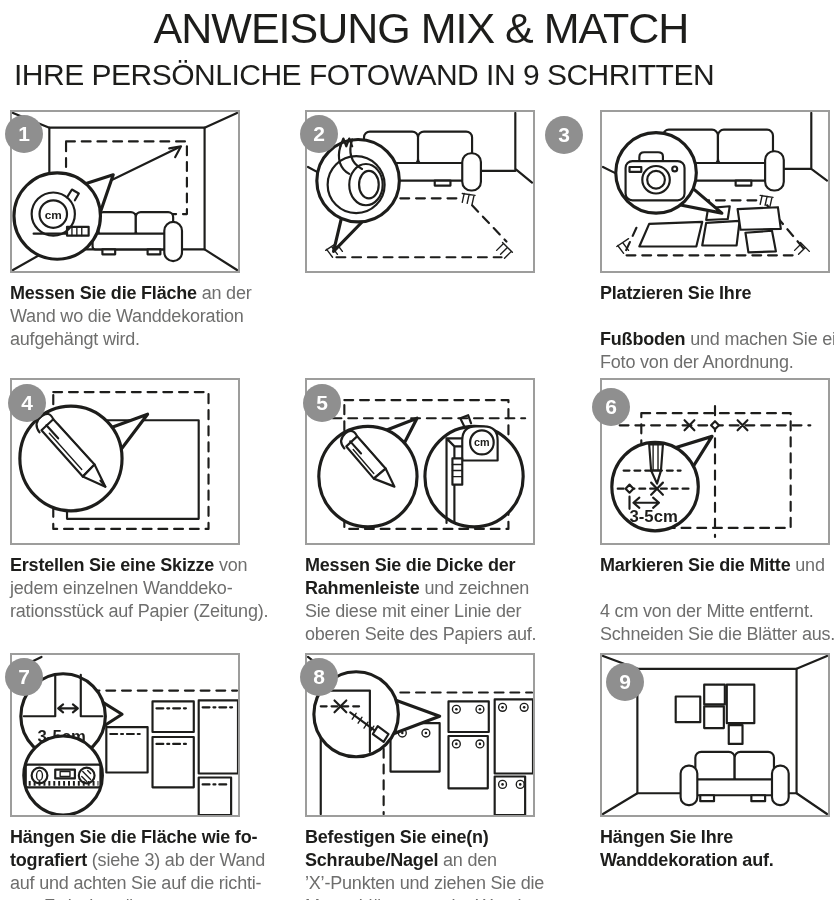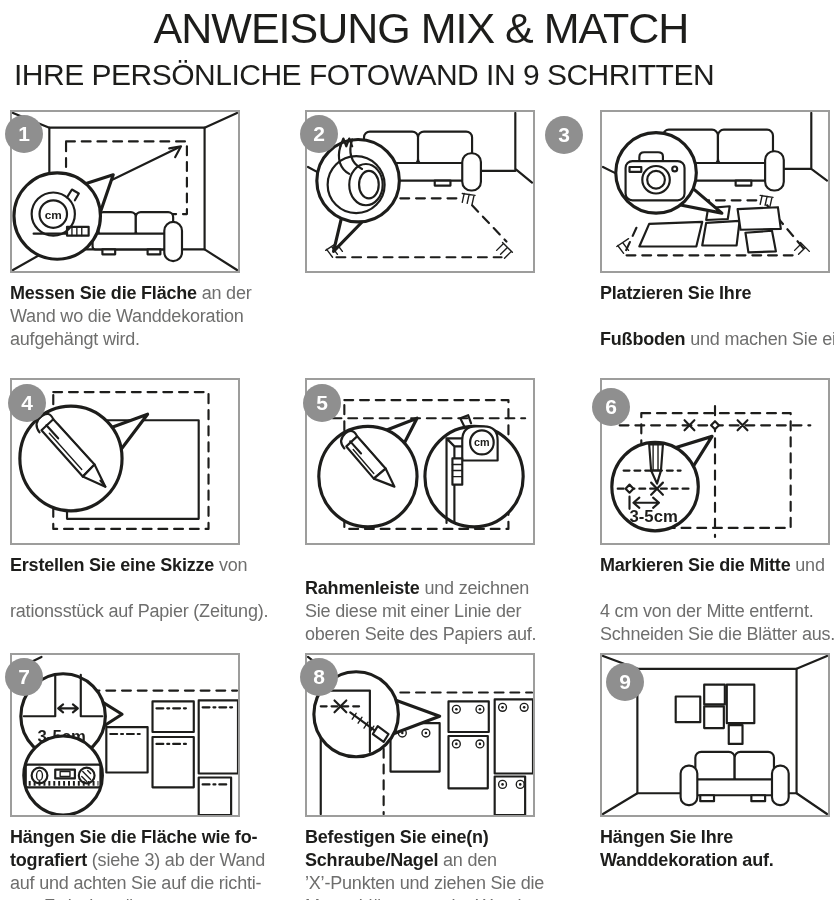--- a/index.html
+++ b/index.html
@@ -143,42 +143,42 @@
       <g>
         <path class="ln" d="M38,50 v-4 q0,-5 5,-5 h14 q5,0 5,4 v5"></path>
         <rect class="lf" x="24" y="50" width="60" height="40" rx="7"></rect>
         <rect class="ln" x="28" y="56" width="12" height="5"></rect>
         <circle class="ln" cx="55" cy="69" r="14"></circle>
         <circle class="ln" cx="55" cy="69" r="9"></circle>
         <circle class="ln" cx="74" cy="58" r="2.5"></circle>
       </g>
     </svg>
   </div>
-  <p class="caption"><span class="cb">Platzieren Sie Ihre</span><br><br><span class="cb">Fußboden</span><span class="cg"> und machen Sie ein</span><br></p>
+  <p class="caption"><span class="cb">Platzieren Sie Ihre</span><br><br><span class="cb">Fußboden</span><span class="cg"> und machen Sie ein</span><br><span class="cg">Foto von der Anordnung.</span></p>
 </section>
 
 <section class="cell c4 h2r">
   <div class="fig">
     <span class="badge">4</span>
     <svg viewBox="0 0 230 162" preserveAspectRatio="none">
       <rect class="ln dsh" x="42" y="12" width="158" height="136"></rect>
       <rect class="lf" x="56" y="40" width="134" height="98"></rect>
       <path class="bb" d="M88,52 L138,34 L104,78 Z"></path>
       <circle class="bb" cx="60" cy="78" r="52"></circle>
       <g>
         <path class="ln" d="M28,52 q-7,-9 2,-16 q8,-6 12,3"></path>
         <polygon class="lf" points="30,50 42,39 84,84 72,96"></polygon>
         <path class="ln" d="M35,45 l12,13"></path>
         <path class="ln thin" d="M47,44 l33,36 M38,53 l33,36"></path>
         <polygon class="lf" points="84,84 95,106 72,96"></polygon>
         <path class="ln" d="M90,100 l5,6"></path>
       </g>
     </svg>
   </div>
-  <p class="caption"><span class="cb">Erstellen Sie eine Skizze</span><span class="cg"> von</span><br><br><span class="cg">rationsstück auf Papier (Zeitung).</span></p>
+  <p class="caption"><span class="cb">Erstellen Sie eine Skizze</span><span class="cg"> von</span><br><span class="cg">jedem einzelnen Wanddeko-</span><br><span class="cg">rationsstück auf Papier (Zeitung).</span></p>
 </section>
 
 <section class="cell c5 h2r">
   <div class="fig">
     <span class="badge">5</span>
     <svg viewBox="0 0 230 162" preserveAspectRatio="none">
       <rect class="ln dsh" x="38" y="20" width="167" height="128"></rect>
       <path class="ln dsh" d="M10,38 H222"></path>
       <path class="bb" d="M70,54 L112,38 L92,76 Z"></path>
       <circle class="bb" cx="62" cy="96" r="50"></circle>
@@ -196,21 +196,21 @@
       <g>
         <path class="lf" d="M158,80 v-20 q0,-14 14,-14 h8 q14,0 14,14 v20 z"></path>
         <circle class="ln" cx="178" cy="62" r="12"></circle>
         <text class="svgt" x="178" y="66" font-size="11" text-anchor="middle">cm</text>
         <path class="ln" d="M160,46 l-4,-8 l8,-3 l3,8"></path>
         <rect class="lf" x="148" y="78" width="10" height="26"></rect>
         <path class="ln thin" d="M148,84 h10 M148,90 h10 M148,96 h10"></path>
       </g>
     </svg>
   </div>
-  <p class="caption"><br><span class="cb">Rahmenleiste</span><span class="cg"> und zeichnen</span><br><span class="cg">Sie diese mit einer Linie der</span><br><span class="cg">oberen Seite des Papiers auf.</span></p>
+  <p class="caption"><span class="cb">Messen Sie die Dicke der</span><br><span class="cb">Rahmenleiste</span><span class="cg"> und zeichnen</span><br><span class="cg">Sie diese mit einer Linie der</span><br><span class="cg">oberen Seite des Papiers auf.</span></p>
 </section>
 
 <section class="cell c6 h2r">
   <div class="fig">
     <span class="badge">6</span>
     <svg viewBox="0 0 230 162" preserveAspectRatio="none">
       <rect class="ln dsh" x="40" y="33" width="152" height="114"></rect>
       <path class="ln dsh" d="M18,45 H212 M115,26 V156"></path>
       <g>
         <path class="ln" d="M84,40 l10,10 M94,40 l-10,10 M138,40 l10,10 M148,40 l-10,10"></path>

